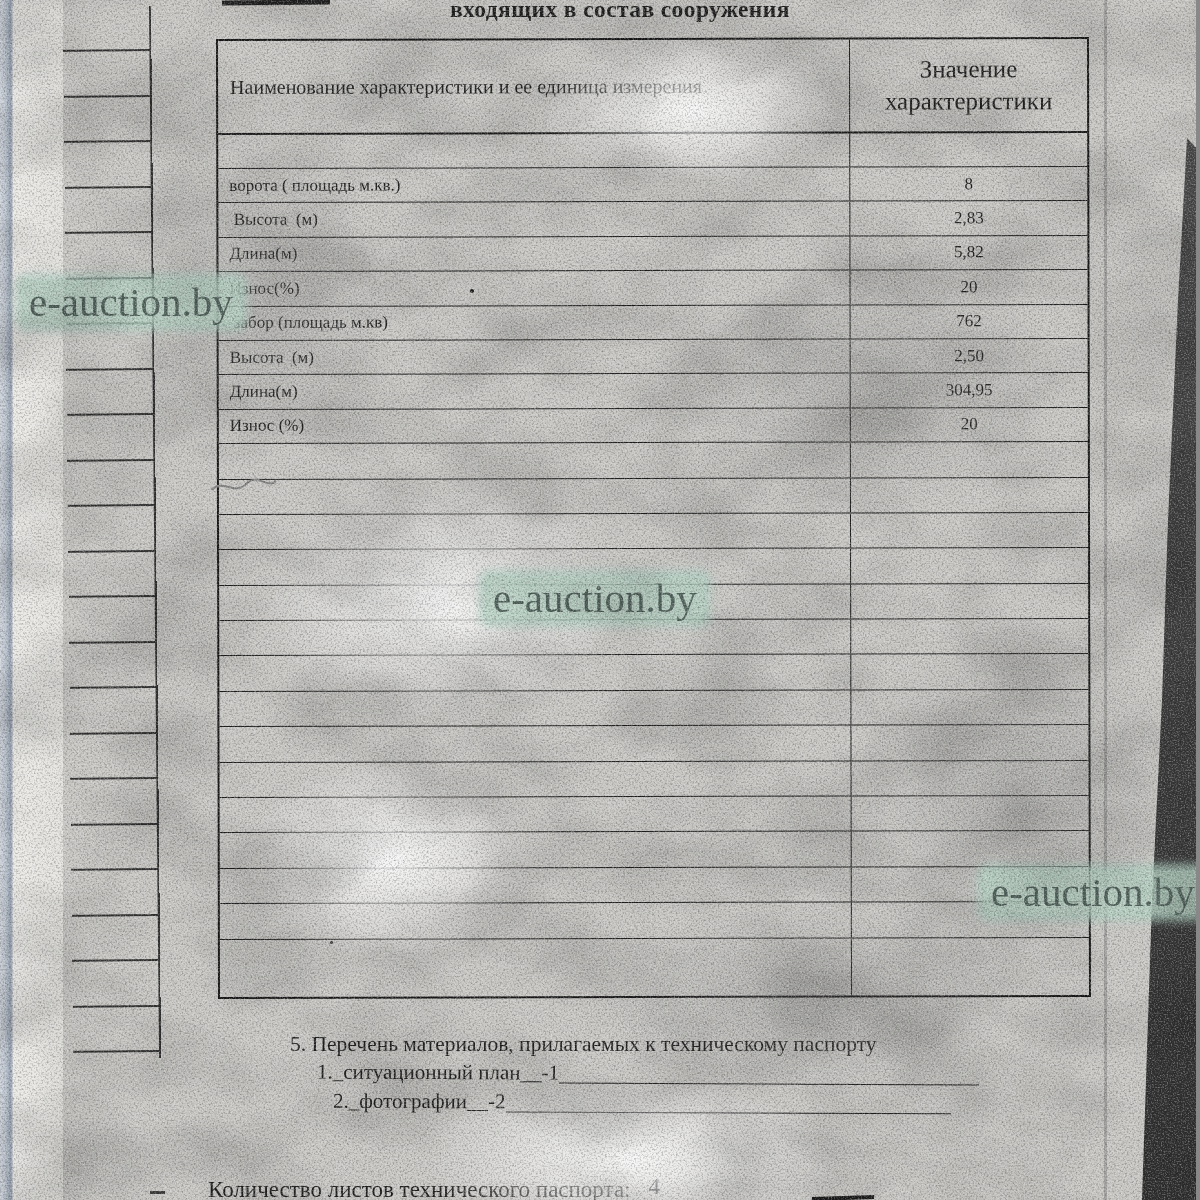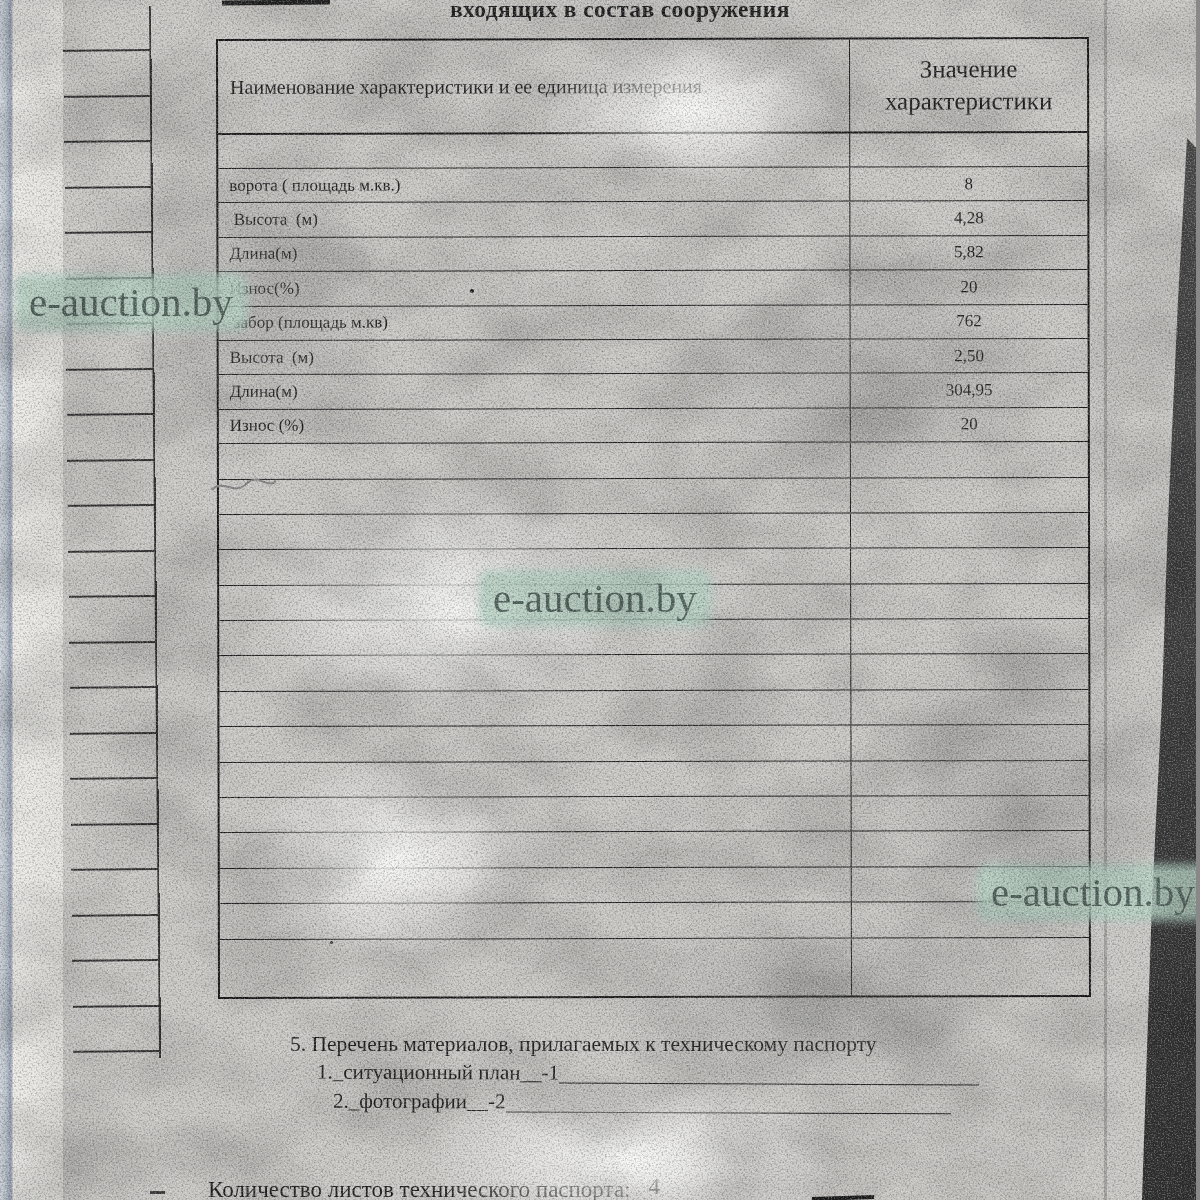--- a/index.html
+++ b/index.html
@@ -131,21 +131,21 @@
     <div class="trow row-spacer">
           <div class="c1"></div>
           <div class="c2"></div>
         </div>
         <div class="trow row-data">
           <div class="c1">ворота ( площадь м.кв.)</div>
           <div class="c2">8</div>
         </div>
         <div class="trow row-data">
           <div class="c1"> Высота  (м)</div>
-          <div class="c2">4,28</div>
+          <div class="c2">2,83</div>
         </div>
         <div class="trow row-data">
           <div class="c1">Длина(м)</div>
           <div class="c2">5,82</div>
         </div>
         <div class="trow row-data">
           <div class="c1">Износ(%)</div>
           <div class="c2">20</div>
         </div>
         <div class="trow row-data">

